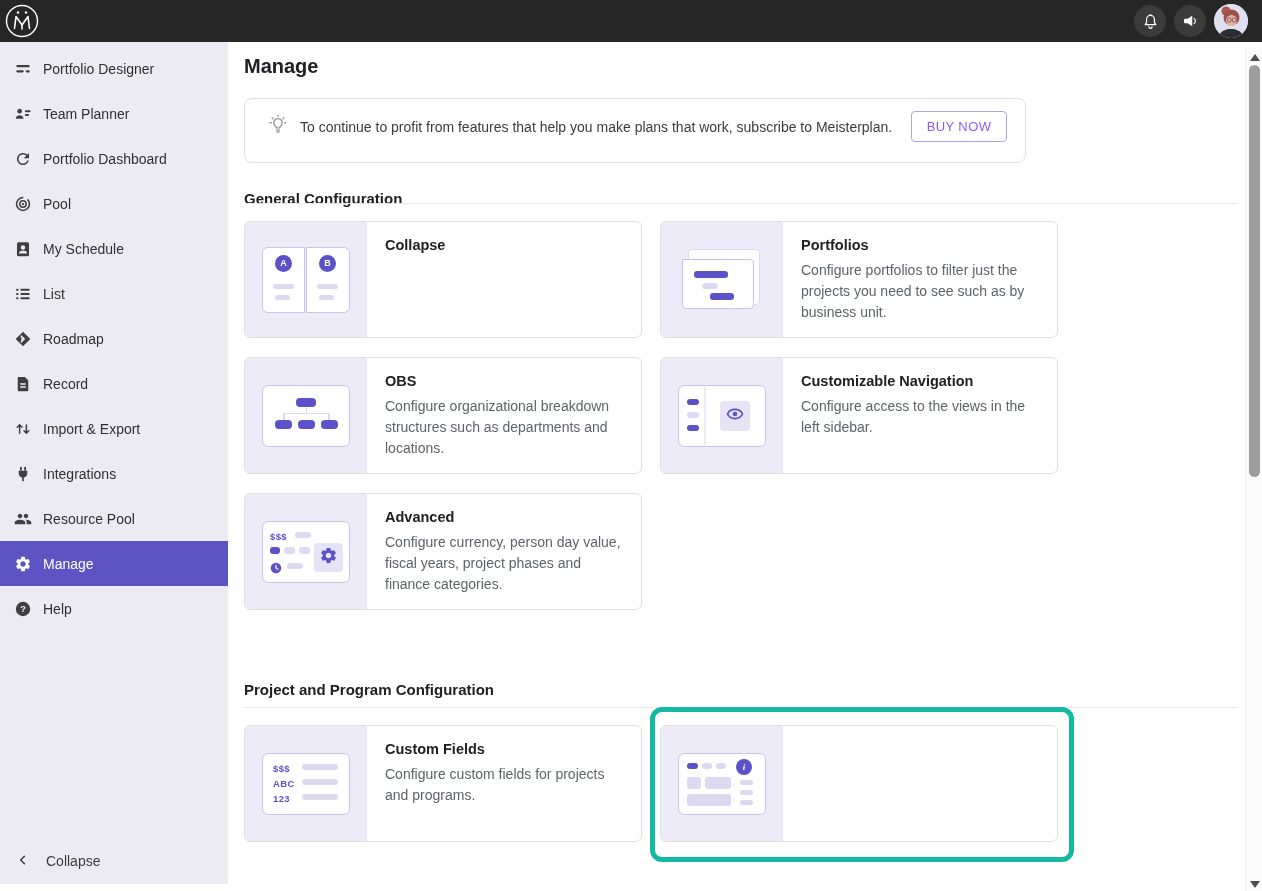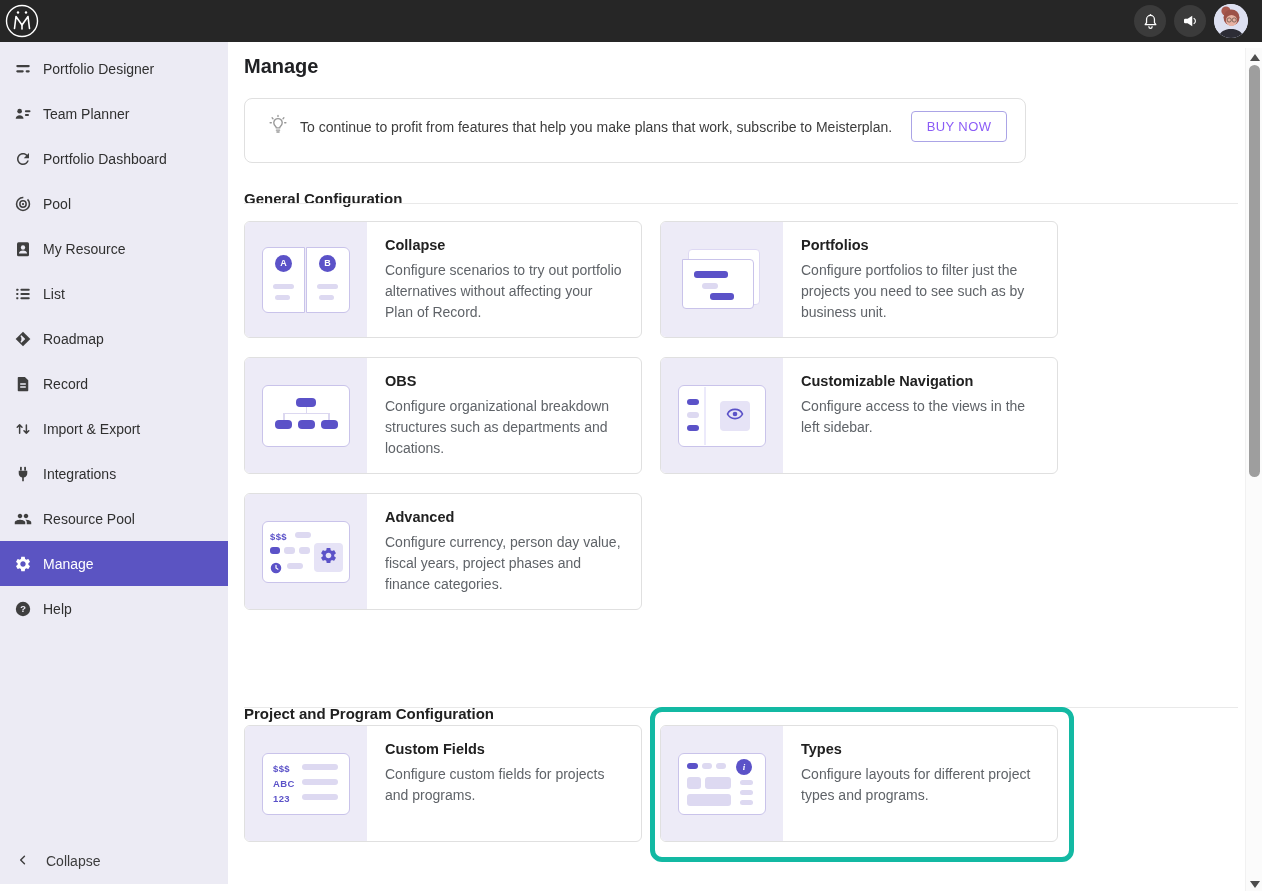--- a/index.html
+++ b/index.html
@@ -161,21 +161,21 @@
   </div>
 
   <div class="side-item">
     <span class="sicon">
       <svg width="18" height="18" viewBox="0 0 24 24" fill="currentColor">
           <rect x="4" y="3" width="16" height="18.5" rx="2"></rect>
           <circle class="cutout" cx="12" cy="10" r="2.9"></circle>
           <path class="cutout" d="M6.6 18c0-2.5 2.4-4 5.4-4s5.4 1.5 5.4 4z"></path>
         </svg>
     </span>
-    <span>My Resource</span>
+    <span>My Schedule</span>
   </div>
 
   <div class="side-item">
     <span class="sicon">
       <svg width="18" height="18" viewBox="0 0 24 24" fill="currentColor">
           <rect x="3" y="5" width="2.8" height="2.8" rx=".6"></rect>
           <rect x="8.5" y="5" width="12.5" height="2.8" rx="1.4"></rect>
           <rect x="3" y="10.6" width="2.8" height="2.8" rx=".6"></rect>
           <rect x="8.5" y="10.6" width="12.5" height="2.8" rx="1.4"></rect>
           <rect x="3" y="16.2" width="2.8" height="2.8" rx=".6"></rect>
@@ -295,21 +295,20 @@
           <div class="badge" style="left:13px;top:8px;">A</div>
           <div class="badge" style="left:57px;top:8px;">B</div>
           <div class="dash" style="left:11px;top:37px;width:21px;height:5px;"></div>
           <div class="dash" style="left:13px;top:48px;width:15px;height:5px;"></div>
           <div class="dash" style="left:55px;top:37px;width:21px;height:5px;"></div>
           <div class="dash" style="left:57px;top:48px;width:15px;height:5px;"></div>
         </div>
       </div>
       <div class="card-body">
         <div class="card-title">Collapse</div>
-        <div class="card-desc">Configure scenarios to try out portfolio alternatives without affecting your Plan of Record.</div>
       </div>
     </div>
 
     <div class="card">
       <div class="card-illus">
         <div class="illus" style="width:88px;height:66px;">
           <div class="frame" style="left:10px;top:2px;width:72px;height:56px;border-radius:4px;border-color:#ded9f3;"></div>
           <div class="frame" style="left:4px;top:14px;width:24px;height:12px;border-radius:4px 4px 0 0;border-bottom:none;"></div>
           <div class="frame" style="left:4px;top:12px;width:72px;height:50px;border-radius:0 4px 4px 4px;"></div>
           <div class="dash p" style="left:16px;top:24px;width:34px;height:7px;"></div>
@@ -392,21 +391,21 @@
           </div>
         </div>
       </div>
       <div class="card-body">
         <div class="card-title">Advanced</div>
         <div class="card-desc">Configure currency, person day value, fiscal years, project phases and finance categories.</div>
       </div>
     </div>
   </div>
 
-  <h2 class="section-title" style="top:663px;text-align:right;">Project and Program Configuration</h2>
+  <h2 class="section-title" style="top:639px;text-align:right;">Project and Program Configuration</h2>
   <div class="divider" style="top:665px;"></div>
 
   <div class="grid" style="top:683px;">
 
     <div class="card">
       <div class="card-illus">
         <div class="illus" style="width:88px;height:62px;">
           <div class="frame" style="left:0;top:0;width:88px;height:62px;"></div>
           <div class="ptxt" style="left:11px;top:11px;">$$$</div>
           <div class="ptxt" style="left:11px;top:26px;">ABC</div>
@@ -433,24 +432,20 @@
             <div class="dash" style="left:38px;top:10px;width:10px;height:6px;"></div>
             <div class="badge" style="left:58px;top:6px;width:16px;height:16px;font-size:9px;font-family:'Liberation Serif',serif;font-style:italic;">i</div>
             <div class="blk" style="left:9px;top:24px;width:14px;height:12px;"></div>
             <div class="blk" style="left:27px;top:24px;width:26px;height:12px;"></div>
             <div class="blk" style="left:9px;top:41px;width:44px;height:12px;"></div>
             <div class="dash" style="left:62px;top:27px;width:13px;height:5px;"></div>
             <div class="dash" style="left:62px;top:37px;width:13px;height:5px;"></div>
             <div class="dash" style="left:62px;top:47px;width:13px;height:5px;"></div>
           </div>
         </div>
-        <div class="card-body">
-          <div class="card-title">Types</div>
-          <div class="card-desc">Configure layouts for different project types and programs.</div>
-        </div>
       </div>
     </div>
   </div>
 </main>
 
 <div class="vscroll">
   <div class="arrow-up"></div>
   <div class="vthumb"></div>
   <div class="arrow-down"></div>
 </div>

